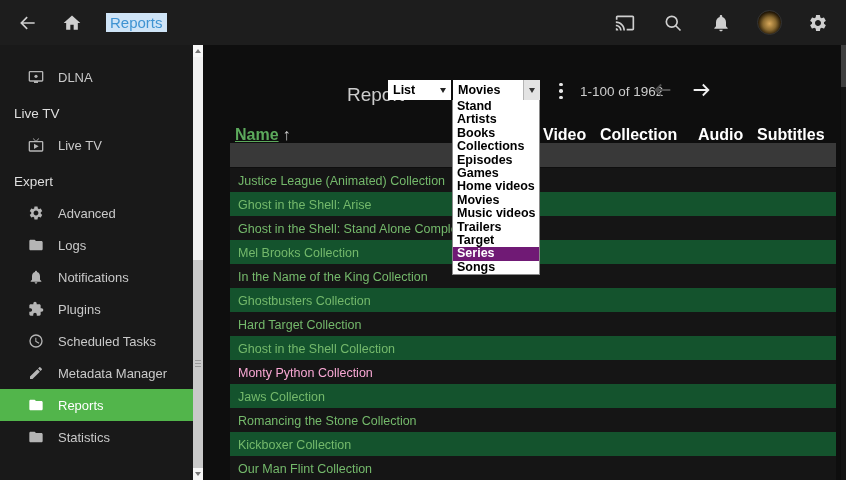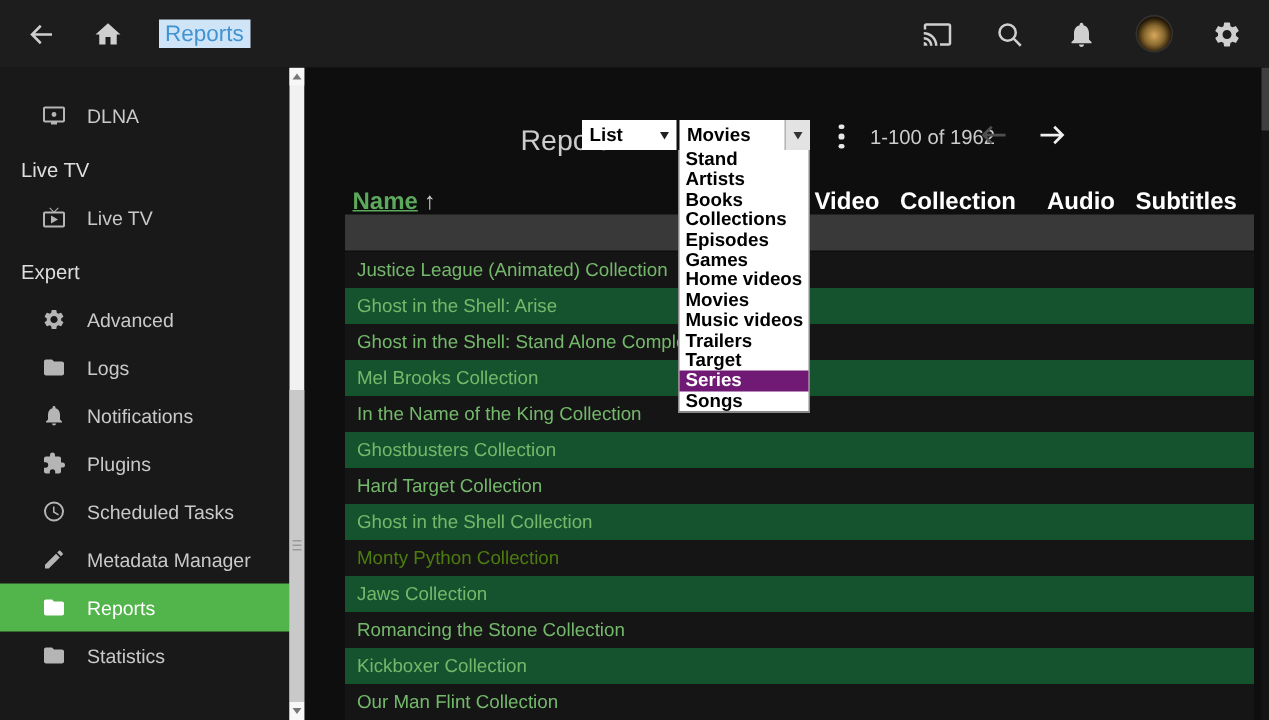--- a/index.html
+++ b/index.html
@@ -287,21 +287,21 @@
     <div class="empty-row"></div>
     <div class="rows" id="rows">
         <div class="trow"><span class="row-link" style="color: rgb(116, 185, 107);">Justice League (Animated) Collection</span></div>
         <div class="trow alt"><span class="row-link" style="color: rgb(116, 185, 107);">Ghost in the Shell: Arise</span></div>
         <div class="trow"><span class="row-link" style="color: rgb(116, 185, 107);">Ghost in the Shell: Stand Alone Complex</span></div>
         <div class="trow alt"><span class="row-link" style="color: rgb(116, 185, 107);">Mel Brooks Collection</span></div>
         <div class="trow"><span class="row-link" style="color: rgb(116, 185, 107);">In the Name of the King Collection</span></div>
         <div class="trow alt"><span class="row-link" style="color: rgb(116, 185, 107);">Ghostbusters Collection</span></div>
         <div class="trow"><span class="row-link" style="color: rgb(116, 185, 107);">Hard Target Collection</span></div>
         <div class="trow alt"><span class="row-link" style="color: rgb(116, 185, 107);">Ghost in the Shell Collection</span></div>
-        <div class="trow"><span class="row-link" style="color: #4d7c0f;">Monty Python Collection</span></div>
+        <div class="trow"><span class="row-link" style="color: #f9a8d4;">Monty Python Collection</span></div>
         <div class="trow alt"><span class="row-link" style="color: rgb(116, 185, 107);">Jaws Collection</span></div>
         <div class="trow"><span class="row-link" style="color: rgb(116, 185, 107);">Romancing the Stone Collection</span></div>
         <div class="trow alt"><span class="row-link" style="color: rgb(116, 185, 107);">Kickboxer Collection</span></div>
         <div class="trow"><span class="row-link" style="color: rgb(116, 185, 107);">Our Man Flint Collection</span></div>
       </div>
   </div>
 </div>
 
 <div class="dropdown" id="dropdown">
     <div class="dd-opt">Stand</div>

